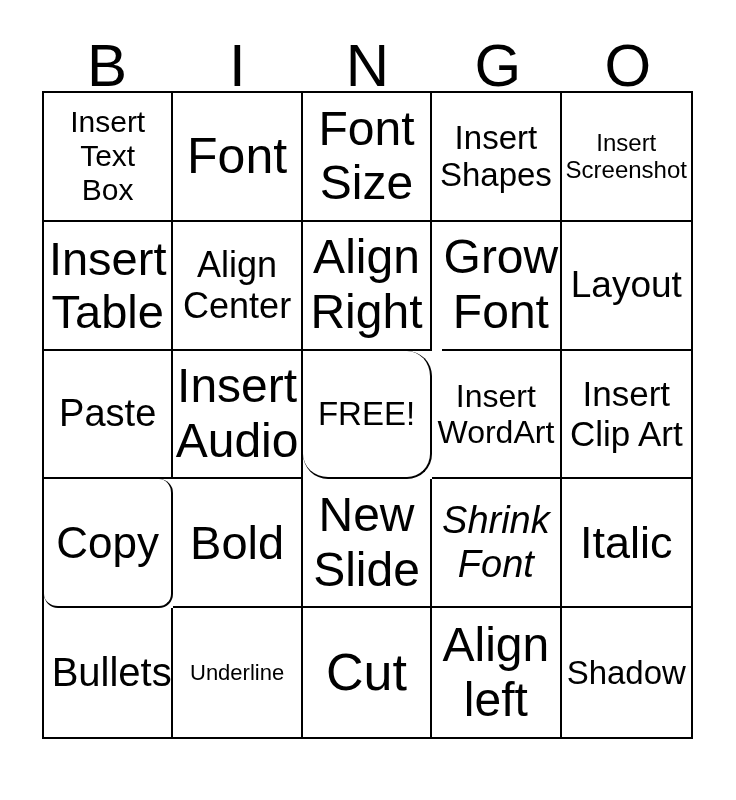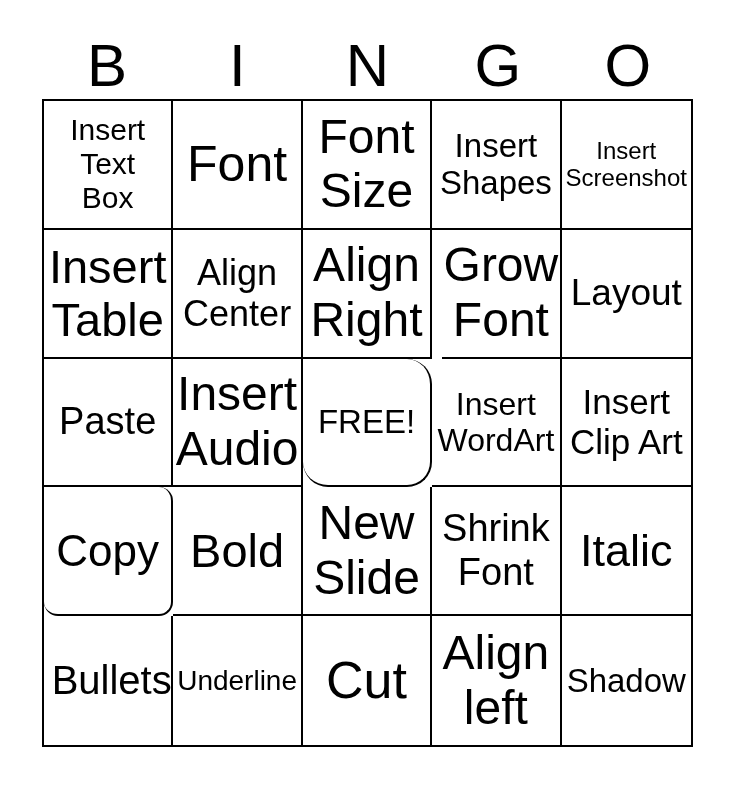--- a/index.html
+++ b/index.html
@@ -26,21 +26,21 @@
   .title-letter {
     flex: 1 1 0;
     text-align: center;
     font-size: 60px;
     line-height: 1.0;
     font-weight: 400;
   }
   .bingo-grid {
     position: absolute;
     left: 42px;
-    top: 99px;
+    top: 91px;
     width: 651px;
     height: 648px;
     box-sizing: border-box;
     border: 2px solid #000000;
     display: grid;
     grid-template-columns: repeat(5, 1fr);
     grid-template-rows: repeat(5, 1fr);
   }
   .cell {
     box-sizing: border-box;
@@ -97,23 +97,23 @@
   <div class="cell" style="font-size: 33px; border-radius: 25px;">FREE!</div>
   <div class="cell" style="font-size: 32px;">Insert
 WordArt</div>
   <div class="cell" style="font-size: 35px;">Insert
 Clip Art</div>
 
   <div class="cell" style="font-size: 44px; border-radius: 14px;">Copy</div>
   <div class="cell" style="font-size: 47px;">Bold</div>
   <div class="cell" style="font-size: 48px;">New
 Slide</div>
-  <div class="cell" style="font-size: 38px;">Shrink
+  <div class="cell" style="font-size: 38px; font-style: italic;">Shrink
 Font</div>
   <div class="cell" style="font-size: 45px;">Italic</div>
 
   <div class="cell" style="font-size: 40px; margin-left: 8px;">Bullets</div>
-  <div class="cell" style="font-size: 28px;">Underline</div>
+  <div class="cell" style="font-size: 22px;">Underline</div>
   <div class="cell" style="font-size: 52px;">Cut</div>
   <div class="cell" style="font-size: 48px;">Align
 left</div>
   <div class="cell" style="font-size: 33px;">Shadow</div>
 </div>
 
 </body></html>

